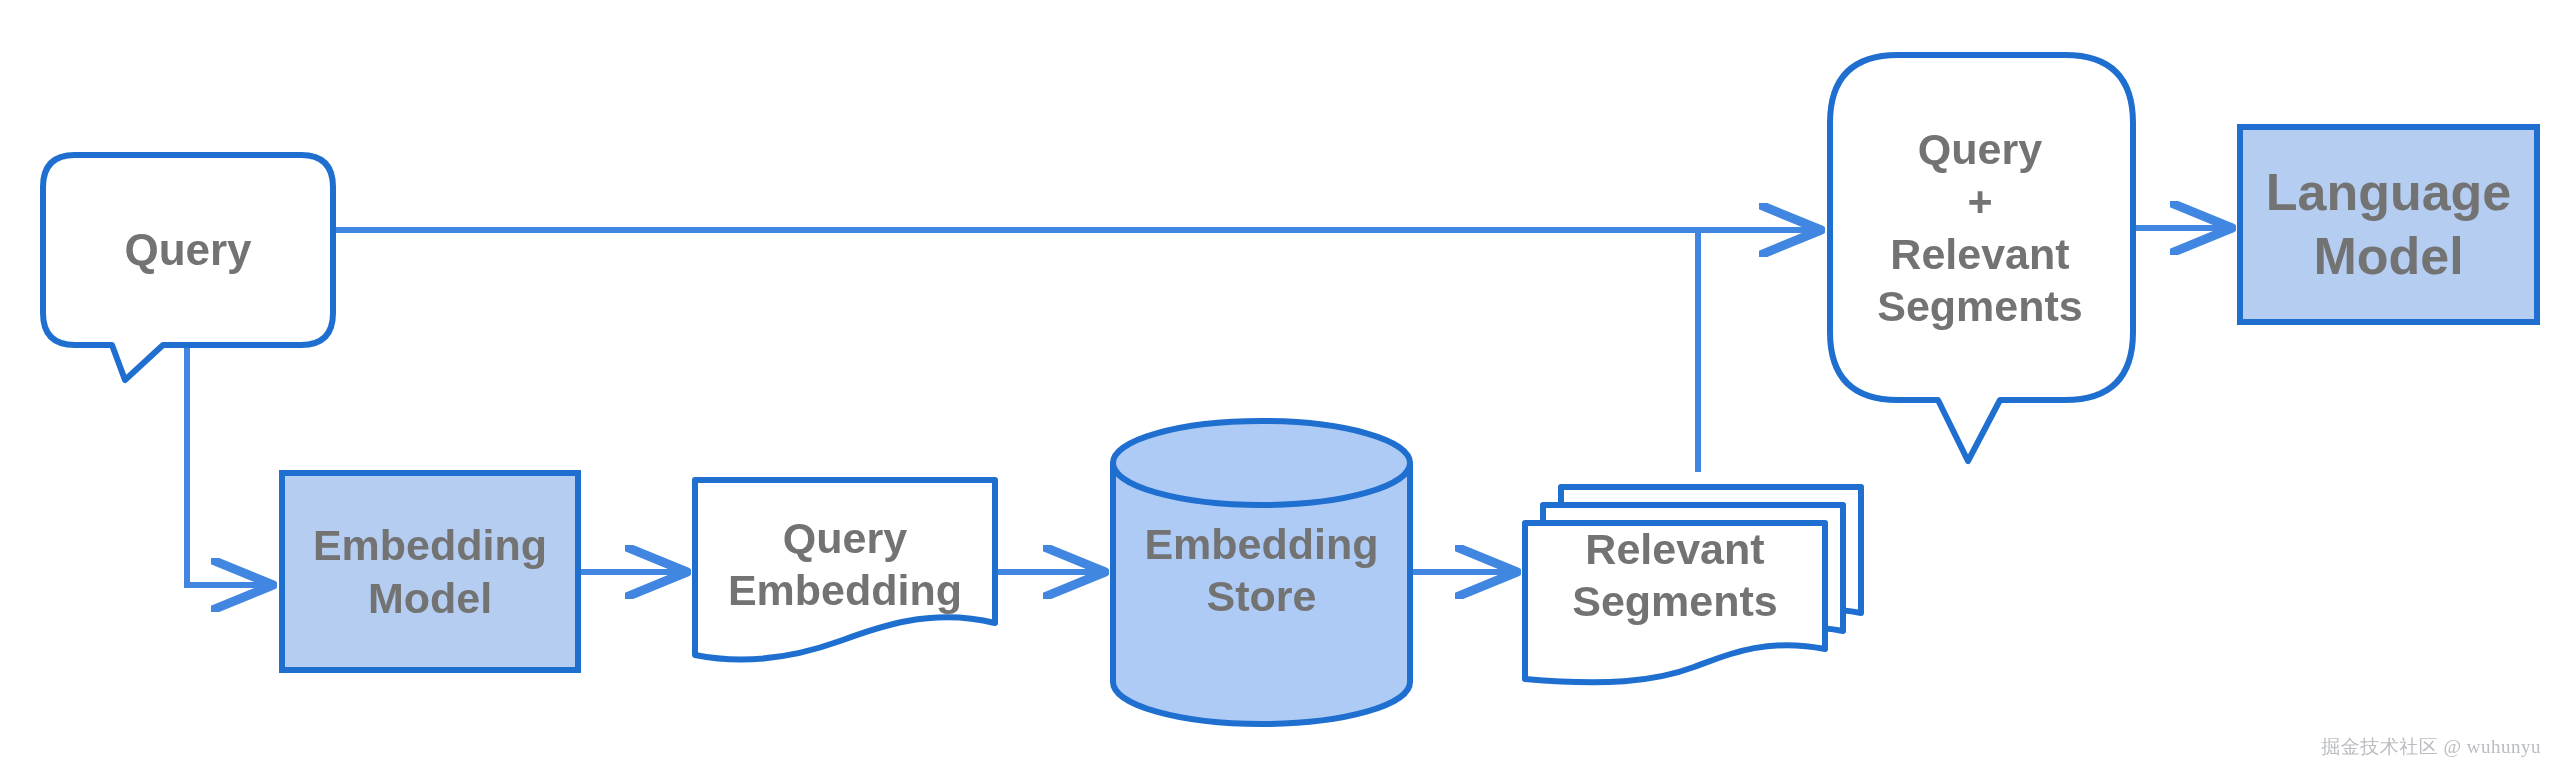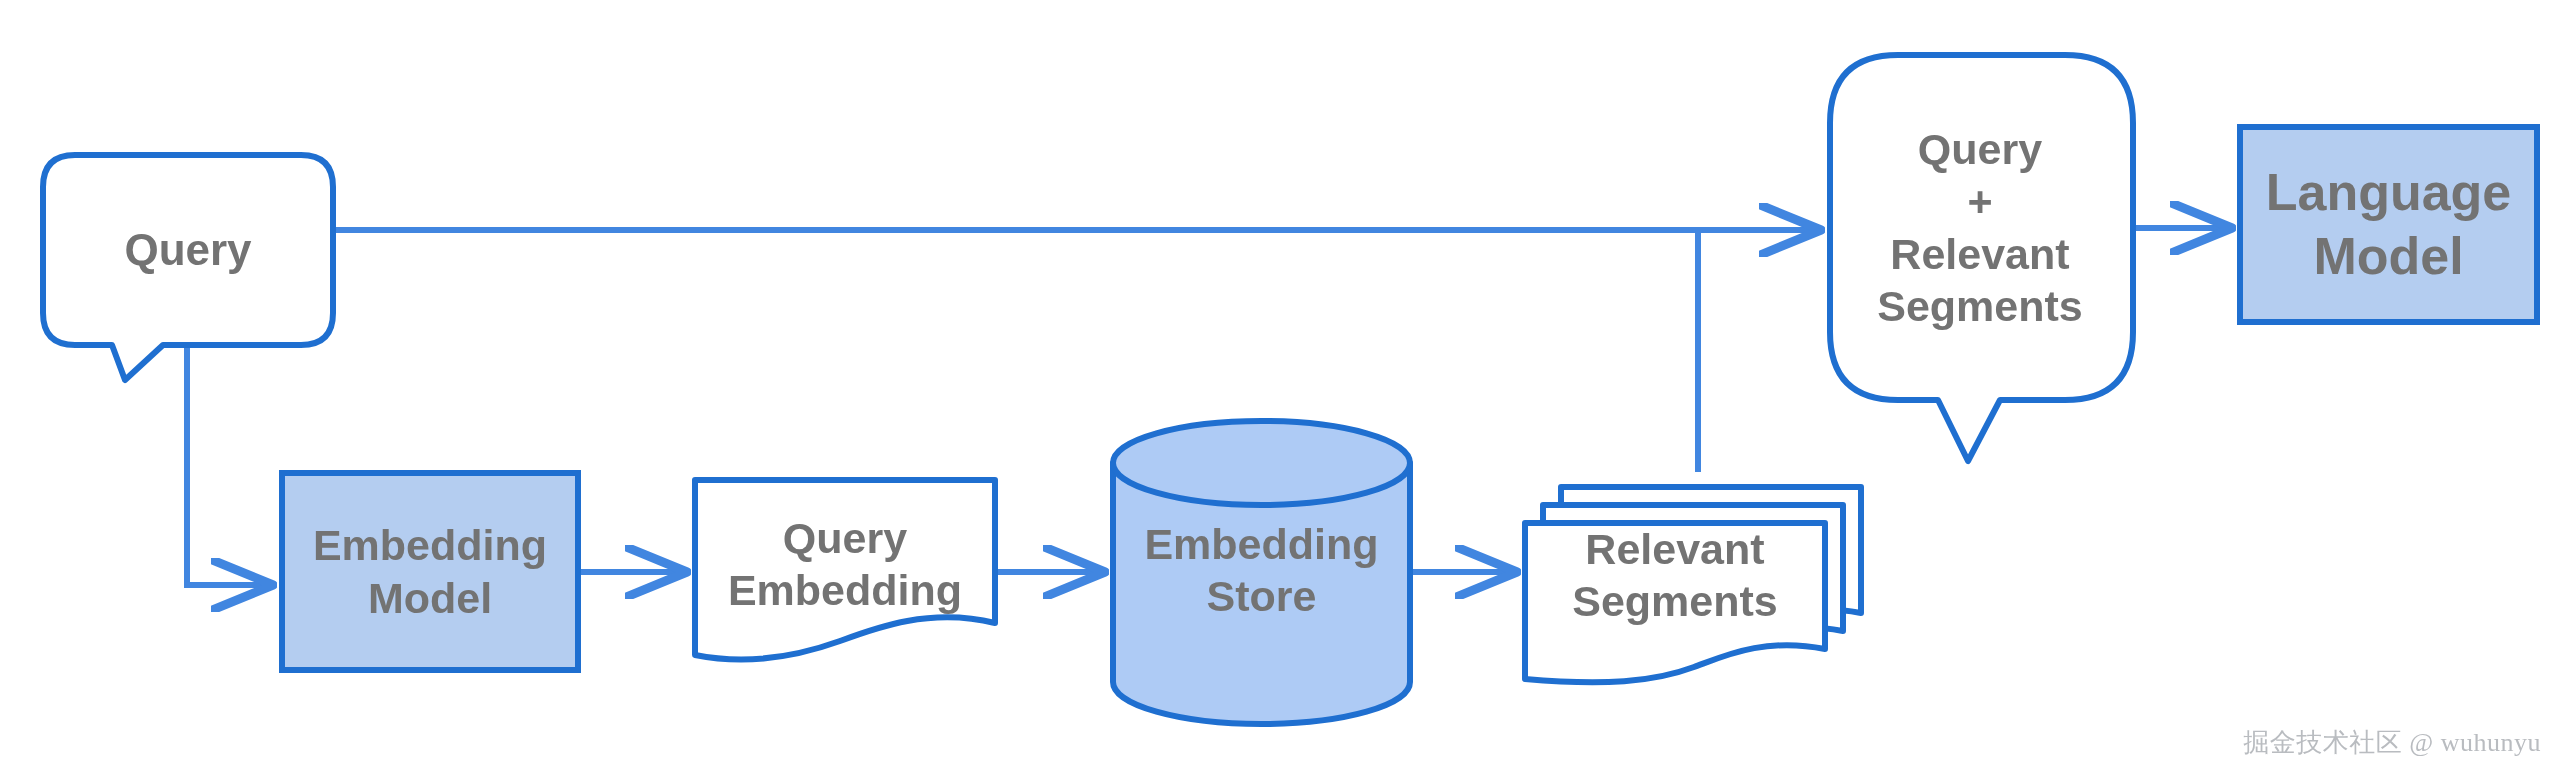--- a/index.html
+++ b/index.html
@@ -41,21 +41,21 @@
   .lbl-queryemb     { left: 695px;  top: 480px;  width: 300px; height: 168px; font-size: 43px; }
   .lbl-embstore     { left: 1113px; top: 470px;  width: 297px; height: 200px; font-size: 43px; }
   .lbl-relsegs      { left: 1525px; top: 495px;  width: 300px; height: 160px; font-size: 43px; }
   .lbl-queryrel     { left: 1830px; top: 55px;   width: 300px; height: 345px; font-size: 43px; }
   .lbl-langmodel    { left: 2240px; top: 127px;  width: 297px; height: 195px; font-size: 52px; }
 
   .watermark {
     position: absolute;
     right: 28px;
     bottom: 16px;
-    font-size: 26px;
+    font-size: 19px;
     color: #b9bcc0;
     letter-spacing: 0.5px;
     font-family: "Liberation Serif", "DejaVu Serif", serif;
   }
 </style>
 </head>
 <body>
 
 <div id="canvas">
 

